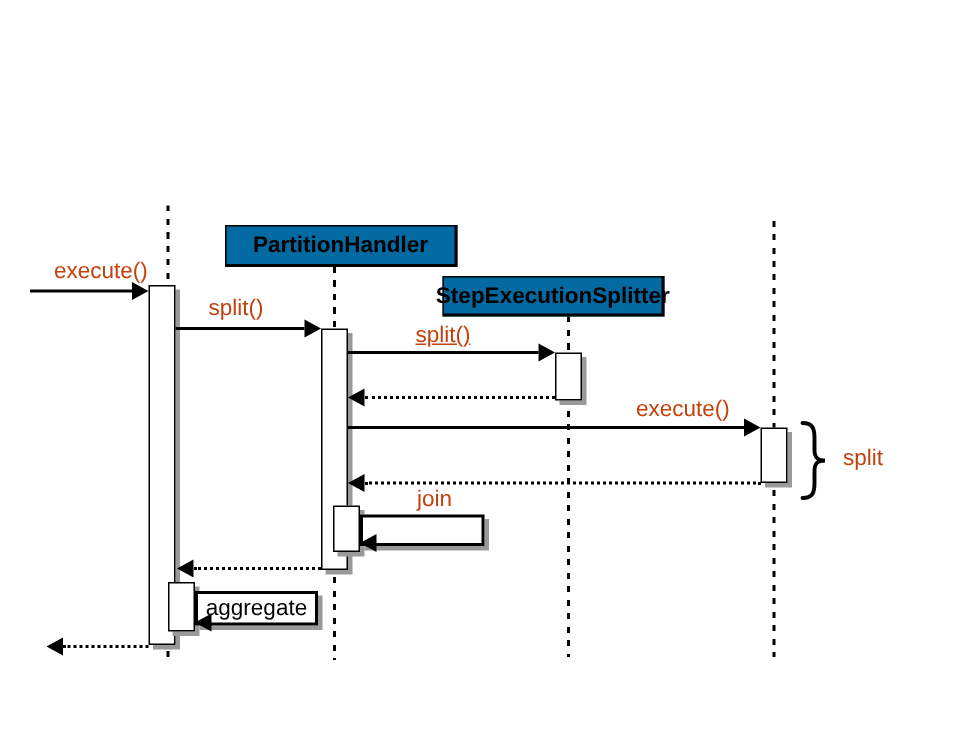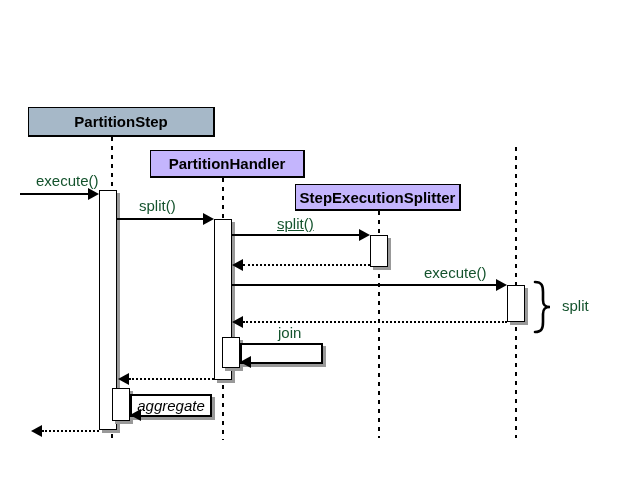--- a/index.html
+++ b/index.html
@@ -19,21 +19,21 @@
     border-right-width: 2px;
     display: flex;
     align-items: center;
     justify-content: center;
     font-weight: bold;
     font-size: 15px;
     color: #000;
     z-index: 2;
   }
   .p-blue { background: #a6b8c8; }
-  .p-pink { background: #c4b5fd; }
+  .p-pink { background: #0369a1; }
   .lifeline {
     position: absolute;
     width: 2px;
     background: repeating-linear-gradient(to bottom, #000 0 4px, transparent 4px 9px);
     z-index: 1;
   }
   .bar {
     position: absolute;
     background: #fff;
     border: 1px solid #000;
@@ -52,21 +52,21 @@
   .arr-l {
     position: absolute; width: 0; height: 0;
     border-top: 6px solid transparent;
     border-bottom: 6px solid transparent;
     border-right: 11px solid #000;
     z-index: 5;
   }
   .msg-label {
     position: absolute;
     font-size: 15px;
-    color: #14532d;
+    color: #c2410c;
     white-space: nowrap;
     z-index: 4;
     background: #fff;
     line-height: 18px;
   }
   .self-box {
     position: absolute;
     border: 2px solid #000;
     background: #fff;
     box-shadow: 3px 3px 0 #999999;
@@ -81,27 +81,24 @@
 </head>
 <body>
 
 <div class="canvas">
 
   <div class="lifeline" style="left:111px; top:137px; height:303px;"></div>
   <div class="lifeline" style="left:222px; top:178px; height:262px;"></div>
   <div class="lifeline" style="left:378px; top:211px; height:227px;"></div>
   <div class="lifeline" style="left:515px; top:147px; height:291px;"></div>
 
-  <div class="participant p-blue" style="left:28px;  top:107px; width:187px; height:30px;">
-    <span>PartitionStep</span>
-  </div>
   <div class="participant p-pink" style="left:150px; top:150px; width:155px; height:28px;">
     <span>PartitionHandler</span>
   </div>
-  <div class="participant p-pink" style="left:295px; top:184px; width:166px; height:27px;">
+  <div class="participant p-pink" style="left:295px; top:184px; width:148px; height:27px;">
     <span>StepExecutionSplitter</span>
   </div>
 
   <div class="bar" style="left:99px;  top:190px; width:18px; height:240px;"></div>
   <div class="bar" style="left:214px; top:219px; width:18px; height:161px;"></div>
   <div class="bar" style="left:370px; top:235px; width:18px; height:32px;"></div>
   <div class="bar" style="left:507px; top:285px; width:18px; height:37px;"></div>
   <div class="bar" style="left:222px; top:337px; width:18px; height:31px;"></div>
   <div class="bar" style="left:112px; top:388px; width:18px; height:33px;"></div>
 
@@ -132,21 +129,21 @@
   </svg>
   <div class="msg-label" style="left:562px; top:297px; background:transparent;">split</div>
 
   <div class="msg-label" style="left:278px; top:324px;">join</div>
   <div class="self-box" style="left:240px; top:343px; width:83px; height:21px;"></div>
   <div class="arr-l" style="left:240px; top:356px;"></div>
 
   <div class="line-dotted" style="left:129px; top:378px; width:85px;"></div>
   <div class="arr-l" style="left:118px; top:373px;"></div>
 
-  <div class="self-box" style="left:130px; top:394px; width:82px; height:23px;font-style:italic;">
+  <div class="self-box" style="left:130px; top:394px; width:82px; height:23px;">
     <span>aggregate</span>
   </div>
   <div class="arr-l" style="left:130px; top:409px;"></div>
 
   <div class="line-dotted" style="left:42px; top:430px; width:57px;"></div>
   <div class="arr-l" style="left:31px; top:425px;"></div>
 
 </div>
 
 </body></html>

